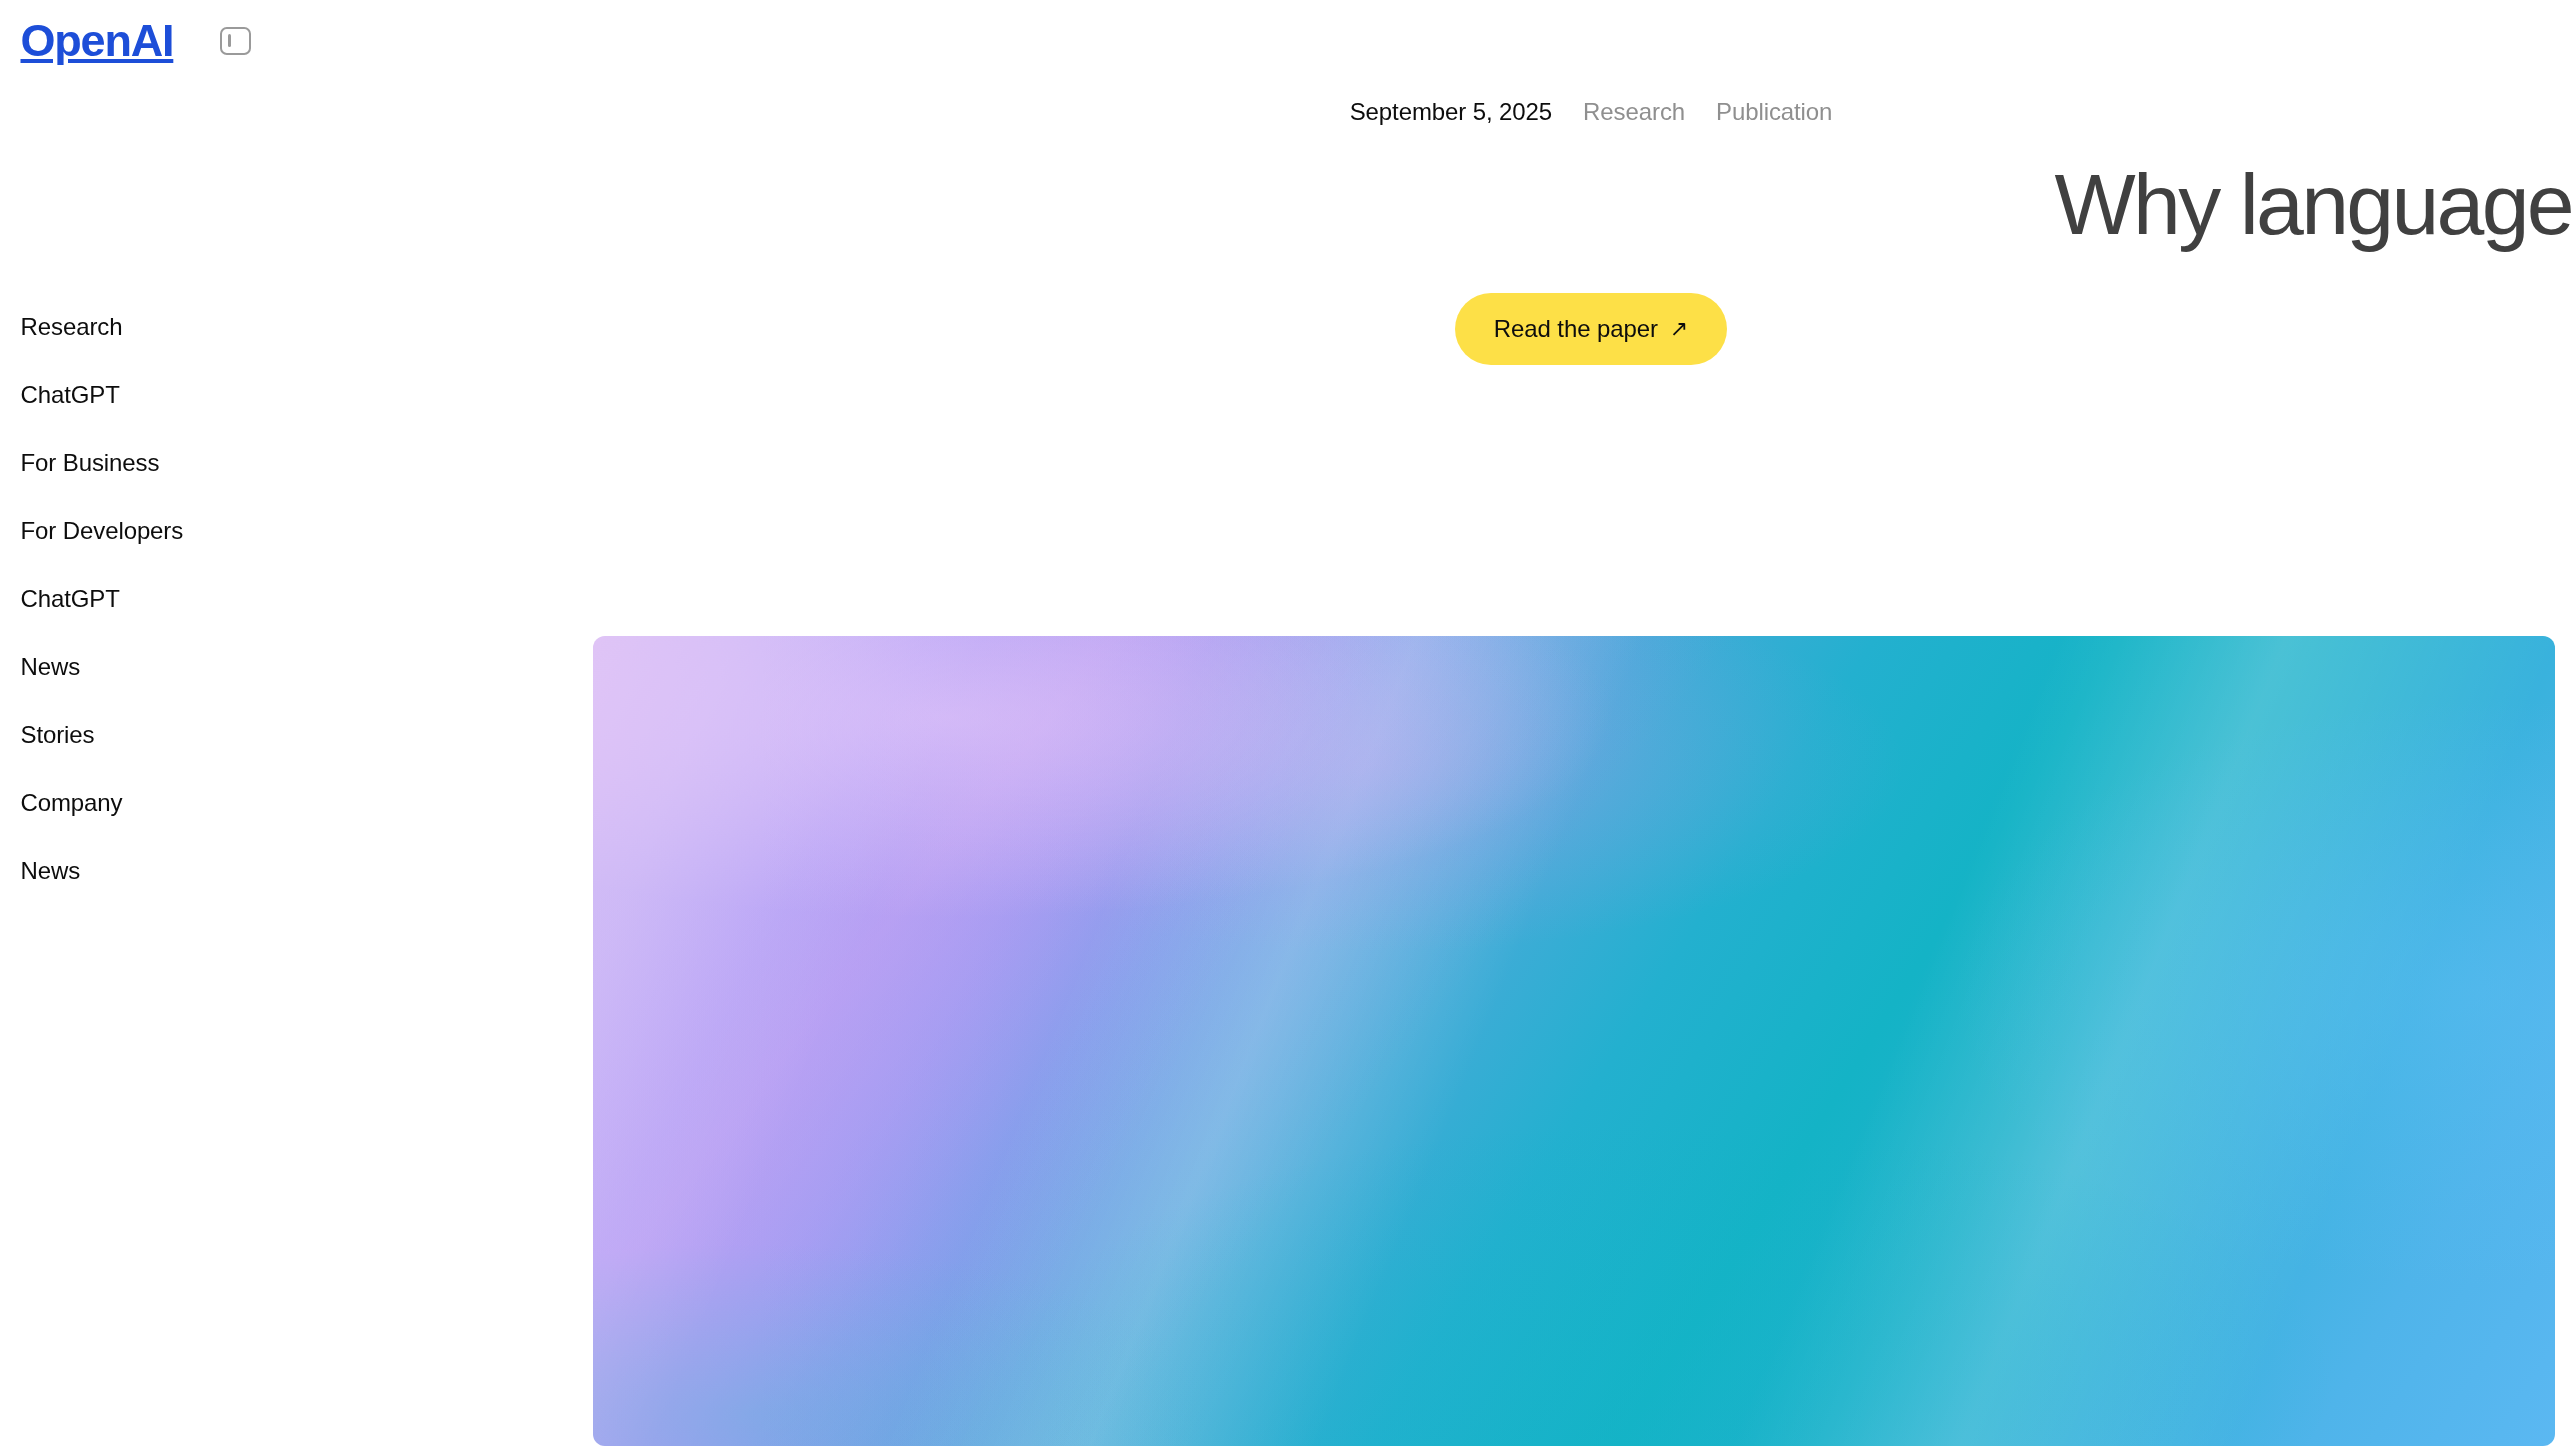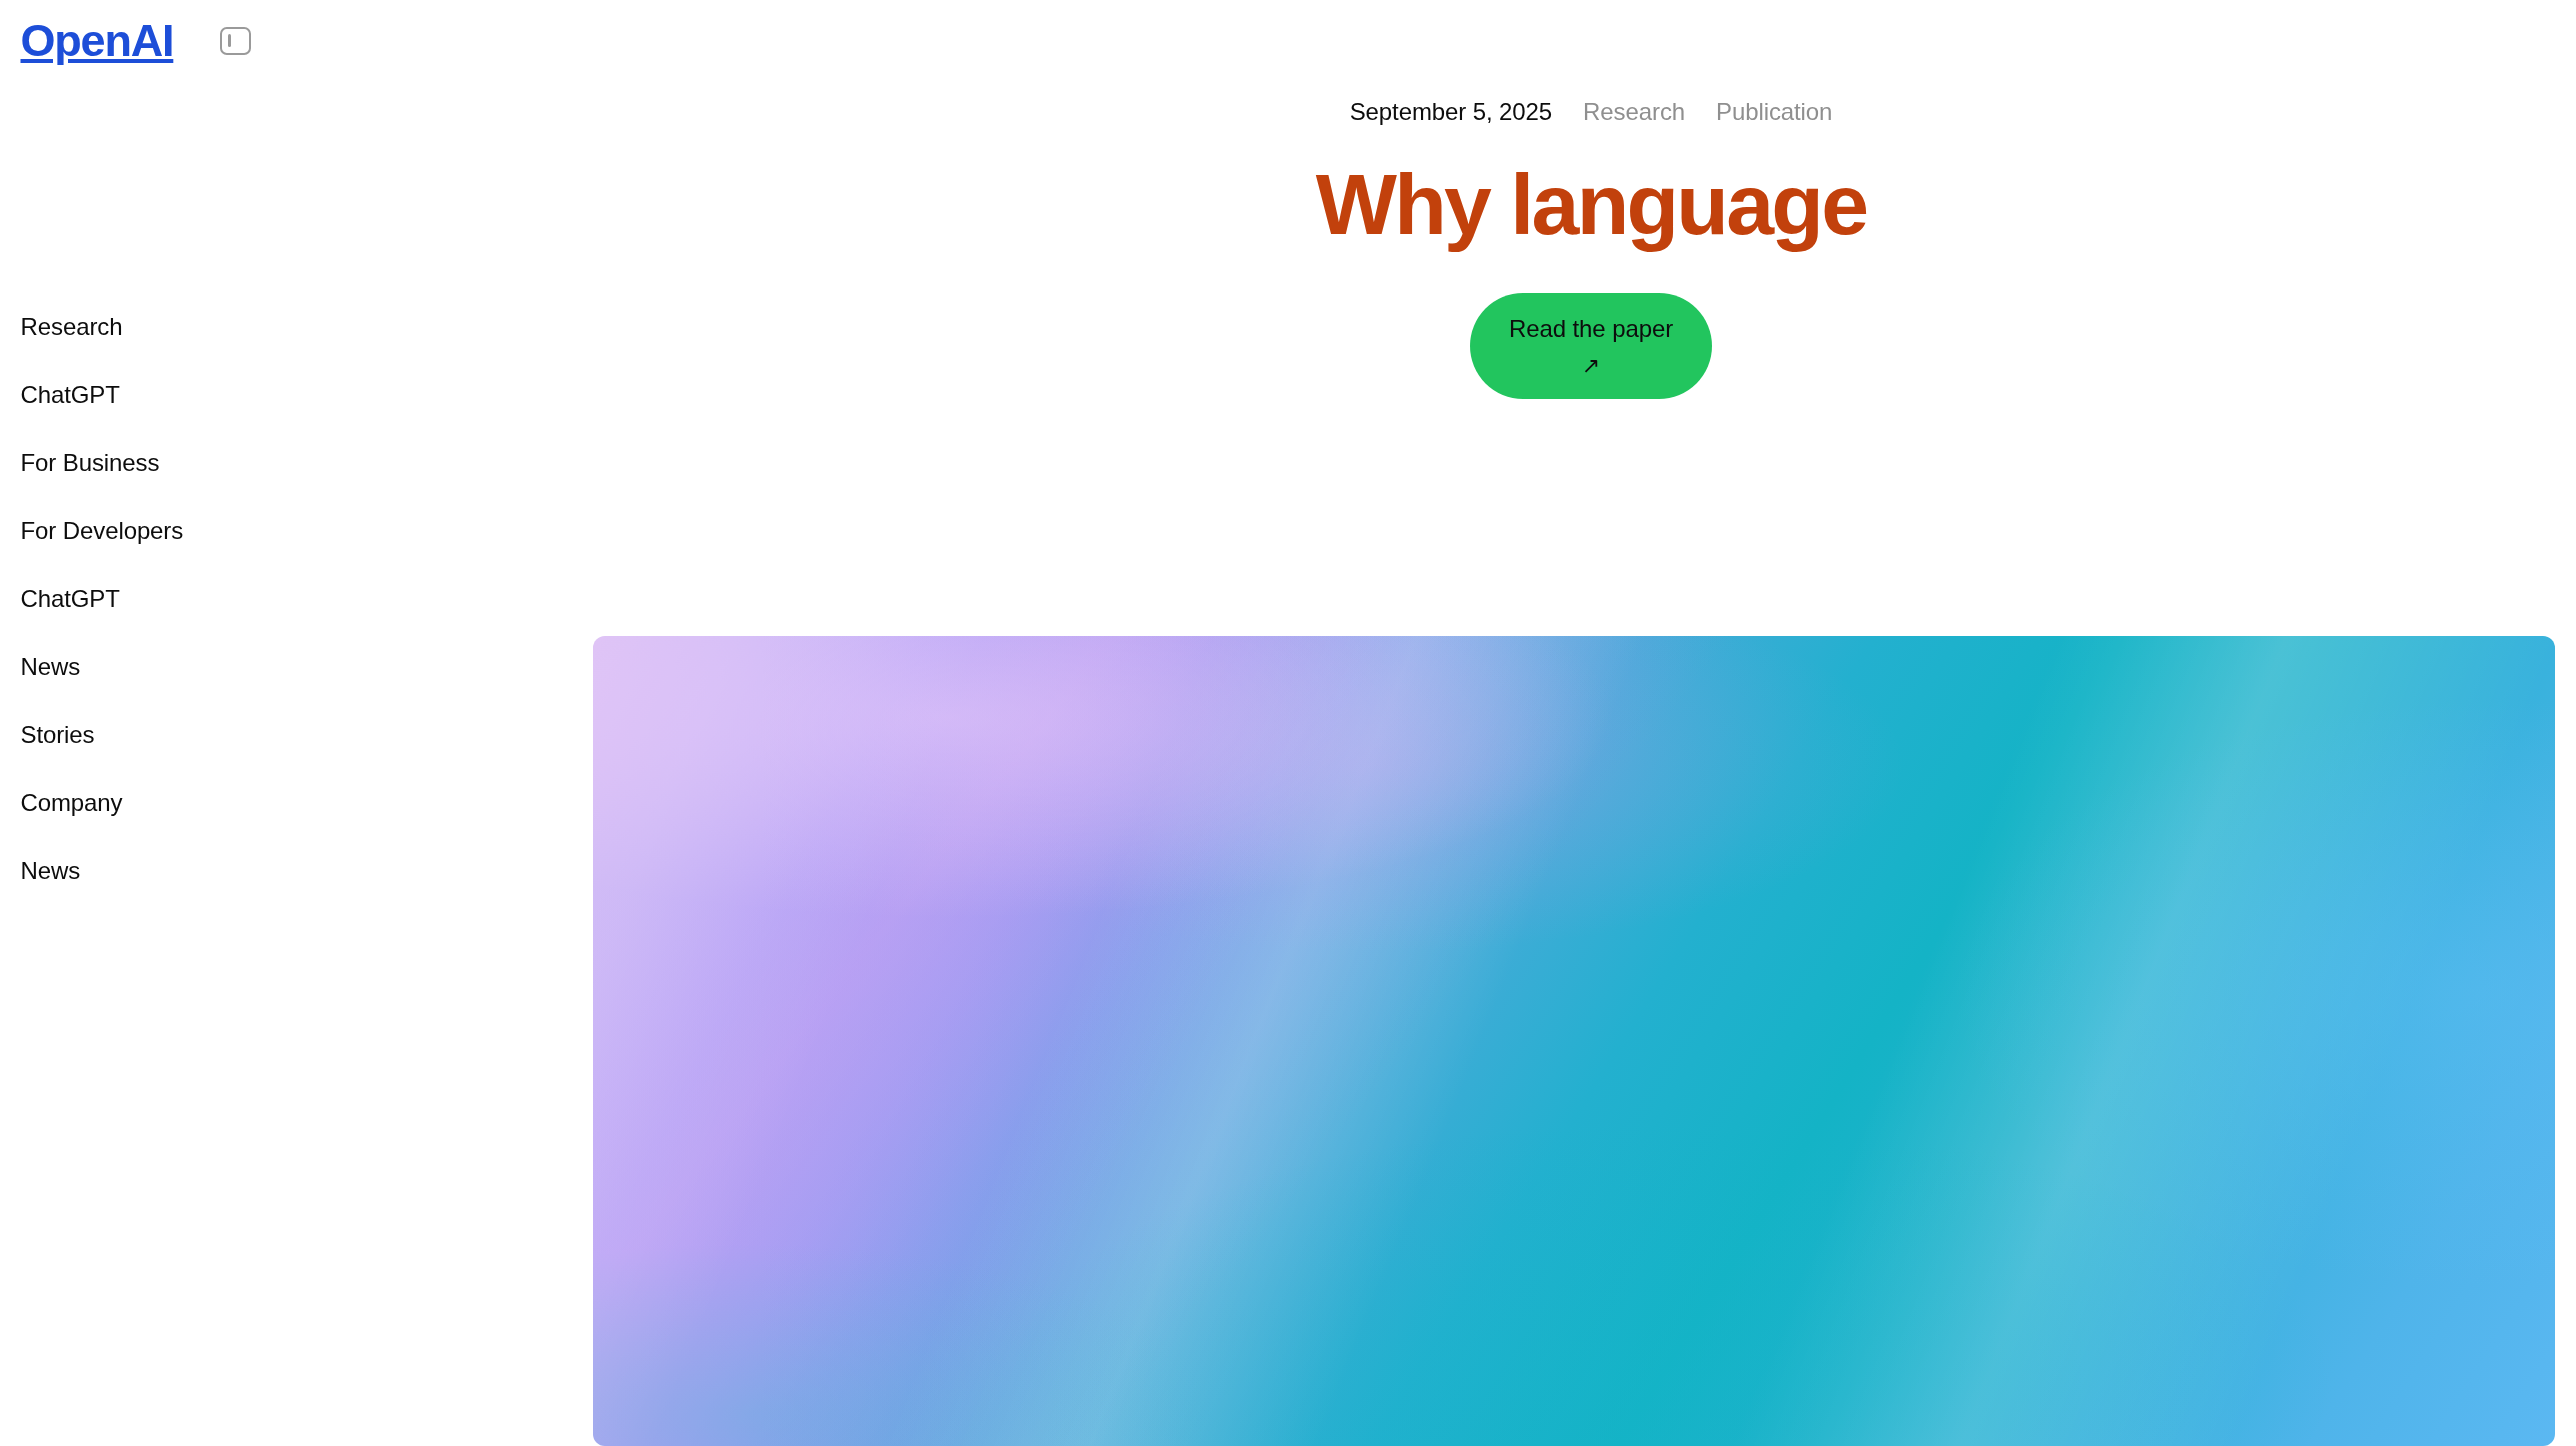--- a/index.html
+++ b/index.html
@@ -54,39 +54,38 @@
   .meta-row{
     display:flex; justify-content:center; align-items:baseline;
     gap:31px; margin-top:98px;
     font-size:24px; letter-spacing:-0.1px;
   }
   .meta-date{ color:#0d0d0d; }
   .meta-tag{ color:#8f8f8f; cursor:pointer; text-decoration:none; }
 
   .headline{
     margin-top:33px;
-    text-align:center;
+    text-align:right;
     font-size:86px;
     line-height:1.06;
-    font-weight:700;
+    font-weight:400;
     letter-spacing:-2.7px;
-    color:#c2410c;
+    color:#404040;
   }
   .headline .line{ display:block; }
 
   .cta-wrap{ display:flex; justify-content:center; margin-top:43px; }
   .cta{
     display:inline-flex; align-items:center; gap:12px;
-    background:#22c55e; color:#0d0d0d;
+    background:#fde047; color:#0d0d0d;
     border:none; border-radius:855px;
     padding:22px 39px;
     font-size:24px; letter-spacing:-0.1px;
     font-family:"Liberation Sans", sans-serif;
     cursor:pointer;
-    flex-direction:column;
   }
   .cta .arrow{ font-size:22px; line-height:1; display:inline-block; }
 
   
   .hero{
     position:absolute;
     left:593px; top:636px;
     width:1962px; height:810px;
     border-radius:12px;
     overflow:hidden;

